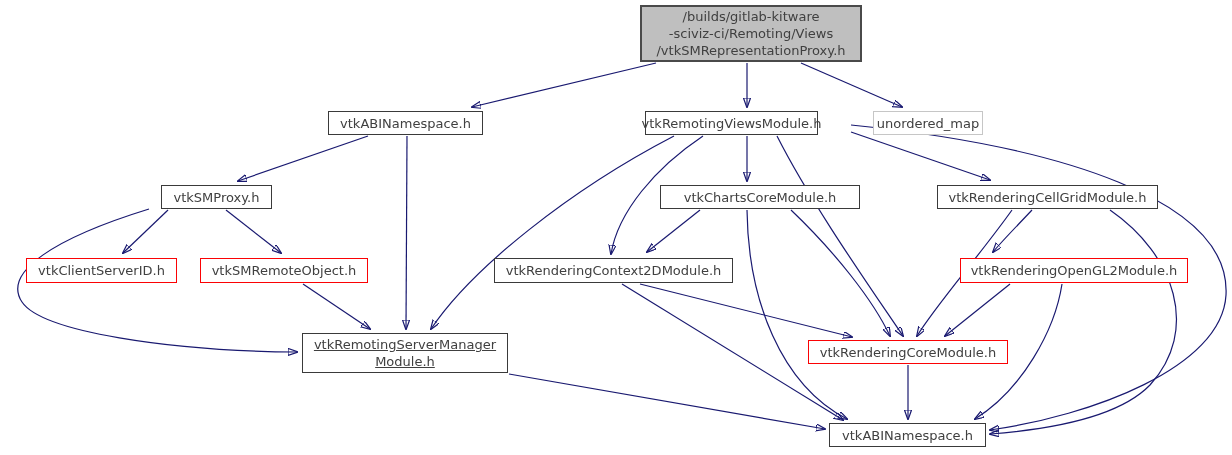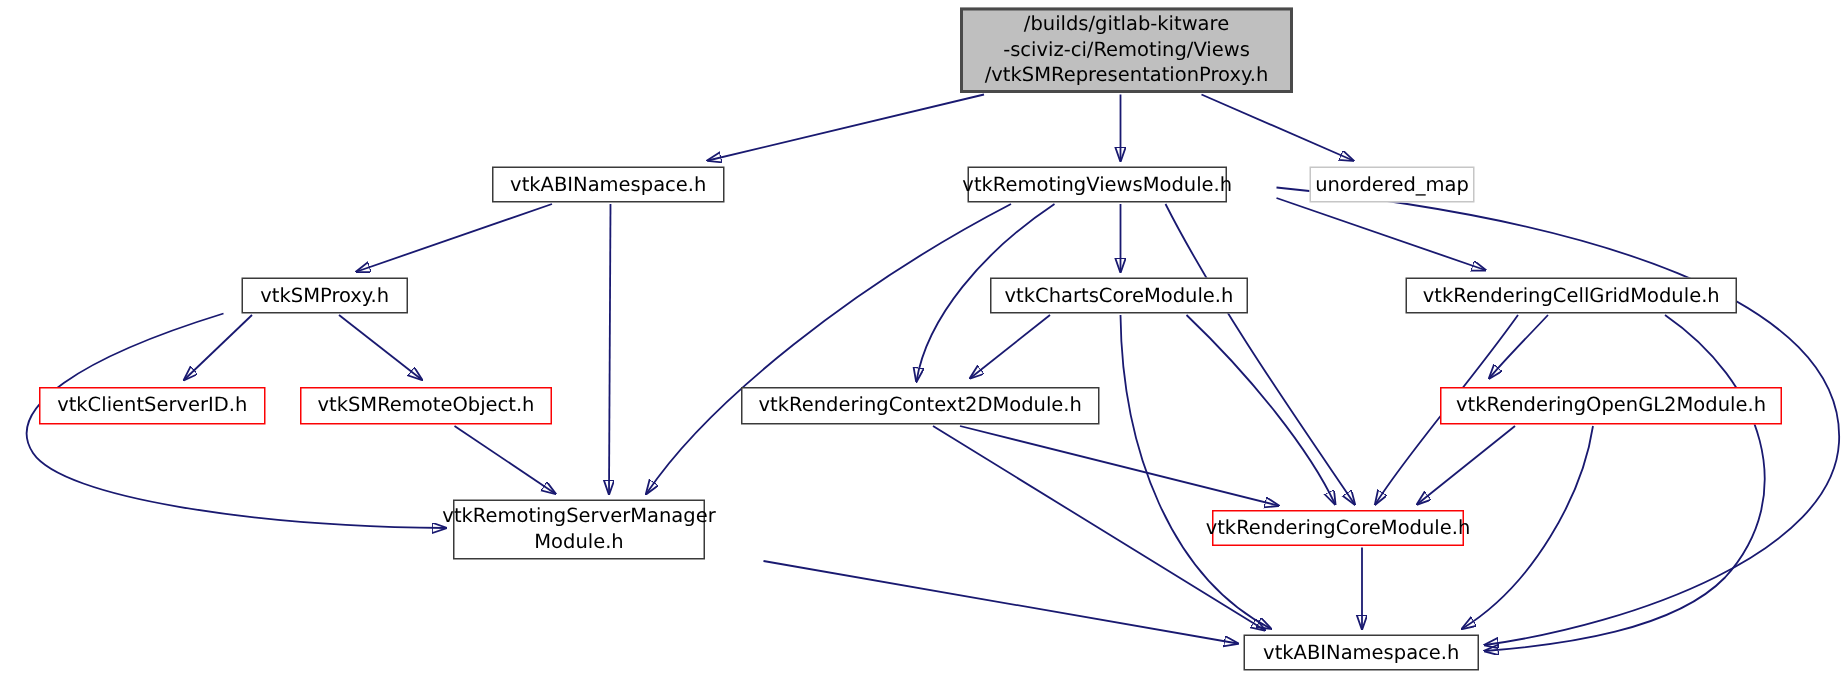--- a/index.html
+++ b/index.html
@@ -16,21 +16,21 @@
   .node {
     position: absolute;
     box-sizing: border-box;
     display: flex;
     align-items: center;
     justify-content: center;
     text-align: center;
     white-space: pre-line;
     background: #ffffff;
     border: 1.5px solid #3a3a3a;
-    color: #000000;
+    color: #404040;
     font-size: 13px;
     line-height: 17px;
     padding: 0 6px;
     cursor: pointer;
   }
   .node-root {
     background: #bfbfbf;
     border: 2px solid #4a4a4a;
     cursor: default;
   }
@@ -82,32 +82,32 @@
 /vtkSMRepresentationProxy.h</div>
 
   <div class="node" style="left:328px; top:111px; width:155px; height:24px;">vtkABINamespace.h</div>
 
   <div class="node" style="left:645px; top:111px; width:173px; height:24px;">vtkRemotingViewsModule.h</div>
 
   <div class="node node-ext" style="left:873px; top:111px; width:110px; height:24px;">unordered_map</div>
 
   <div class="node" style="left:138px; top:185px; width:111px; height:24px;margin-left:23px;">vtkSMProxy.h</div>
 
-  <div class="node" style="left:660px; top:185px; width:172px; height:24px;">vtkChartsCoreModule.h</div>
+  <div class="node" style="left:660px; top:185px; width:200px; height:24px;">vtkChartsCoreModule.h</div>
 
   <div class="node" style="left:937px; top:185px; width:221px; height:24px;text-align:center;">vtkRenderingCellGridModule.h</div>
 
   <div class="node node-red" style="left:26px; top:258px; width:151px; height:25px;">vtkClientServerID.h</div>
 
   <div class="node node-red" style="left:200px; top:258px; width:168px; height:25px;">vtkSMRemoteObject.h</div>
 
   <div class="node" style="left:494px; top:258px; width:239px; height:25px;">vtkRenderingContext2DModule.h</div>
 
   <div class="node node-red" style="left:960px; top:258px; width:228px; height:25px;">vtkRenderingOpenGL2Module.h</div>
 
-  <div class="node" style="left:302px; top:333px; width:168px; height:40px;">vtkRemotingServerManager
+  <div class="node" style="left:302px; top:333px; width:206px; height:40px;text-decoration:underline;">vtkRemotingServerManager
 Module.h</div>
 
-  <div class="node node-red" style="left:808px; top:340px; width:168px; height:24px;">vtkRenderingCoreModule.h</div>
+  <div class="node node-red" style="left:808px; top:340px; width:200px; height:24px;">vtkRenderingCoreModule.h</div>
 
   <div class="node" style="left:829px; top:423px; width:157px; height:24px;">vtkABINamespace.h</div>
 
 </div>
 
 </body></html>

